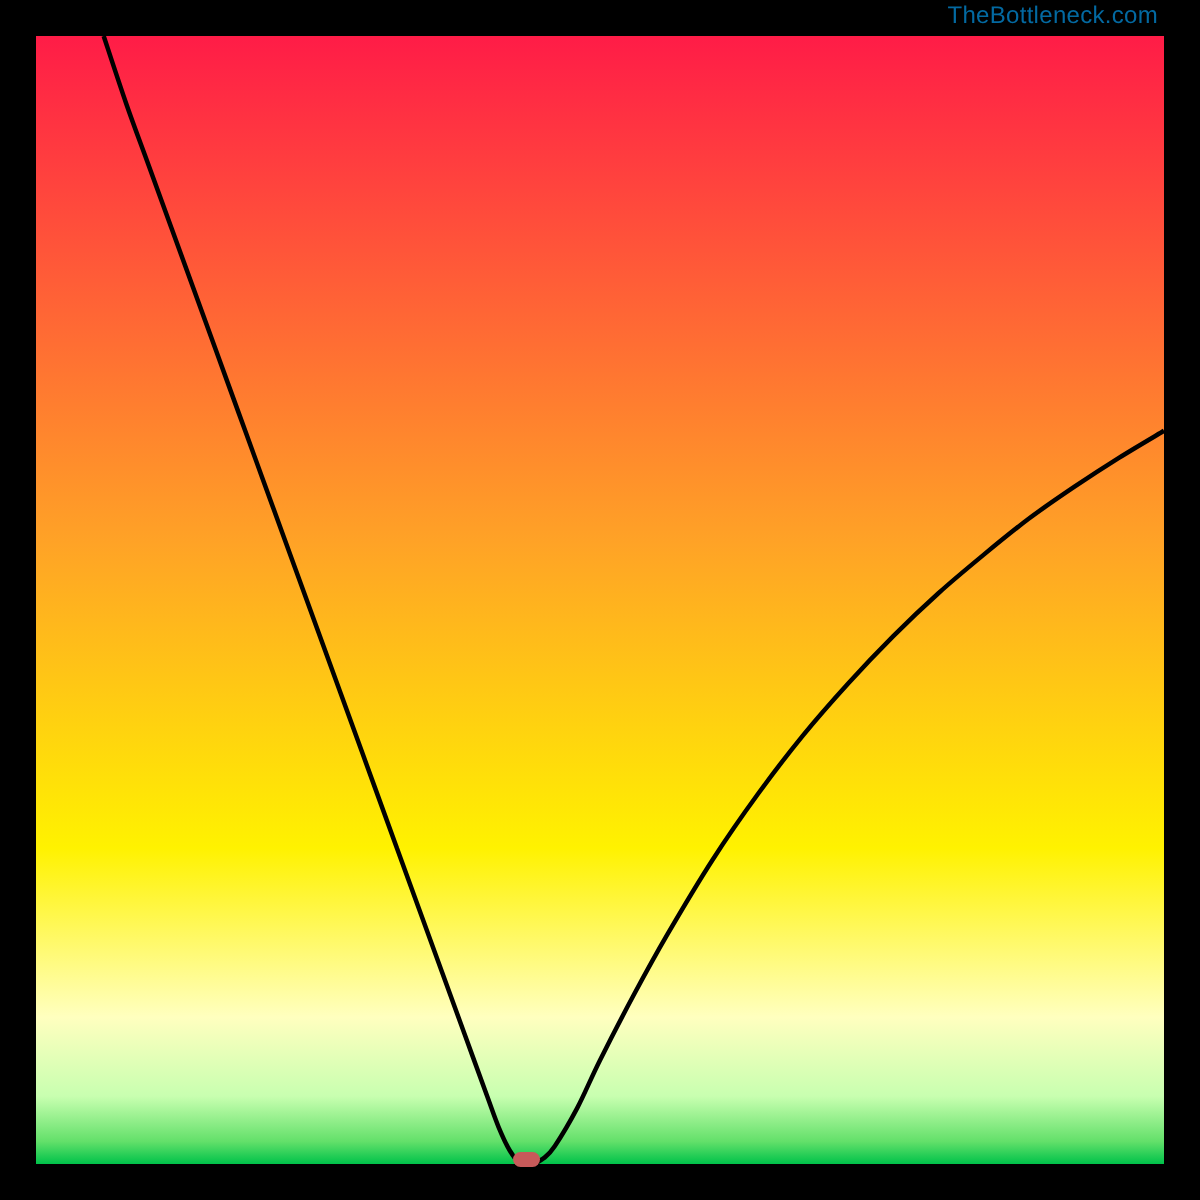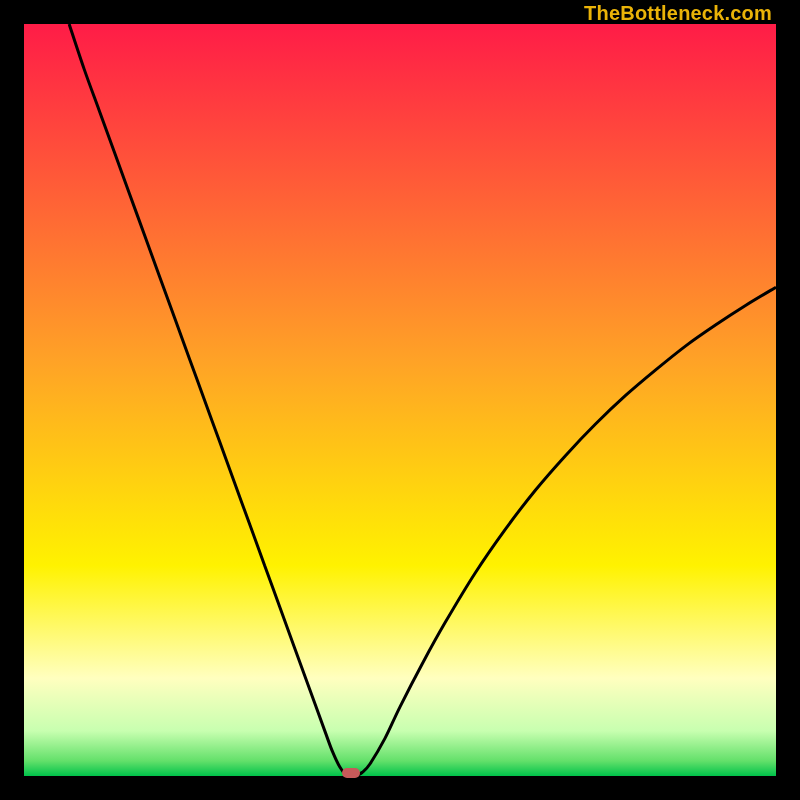--- a/index.html
+++ b/index.html
@@ -23,23 +23,23 @@
     position: absolute;
     left: 0;
     top: 0;
     width: 752px;
     height: 752px;
   }
   .watermark {
     position: absolute;
     top: 2px;
     right: 28px;
-    color: #eab308;
-    font-size: 20px;
-    font-weight: 700;
+    color: #0369a1;
+    font-size: 16px;
+    font-weight: 400;
     letter-spacing: 0.2px;
     user-select: none;
   }
   .marker {
     position: absolute;
     width: 18px;
     height: 10px;
     border-radius: 5px;
     transform: translate(-50%, -50%);
   }

